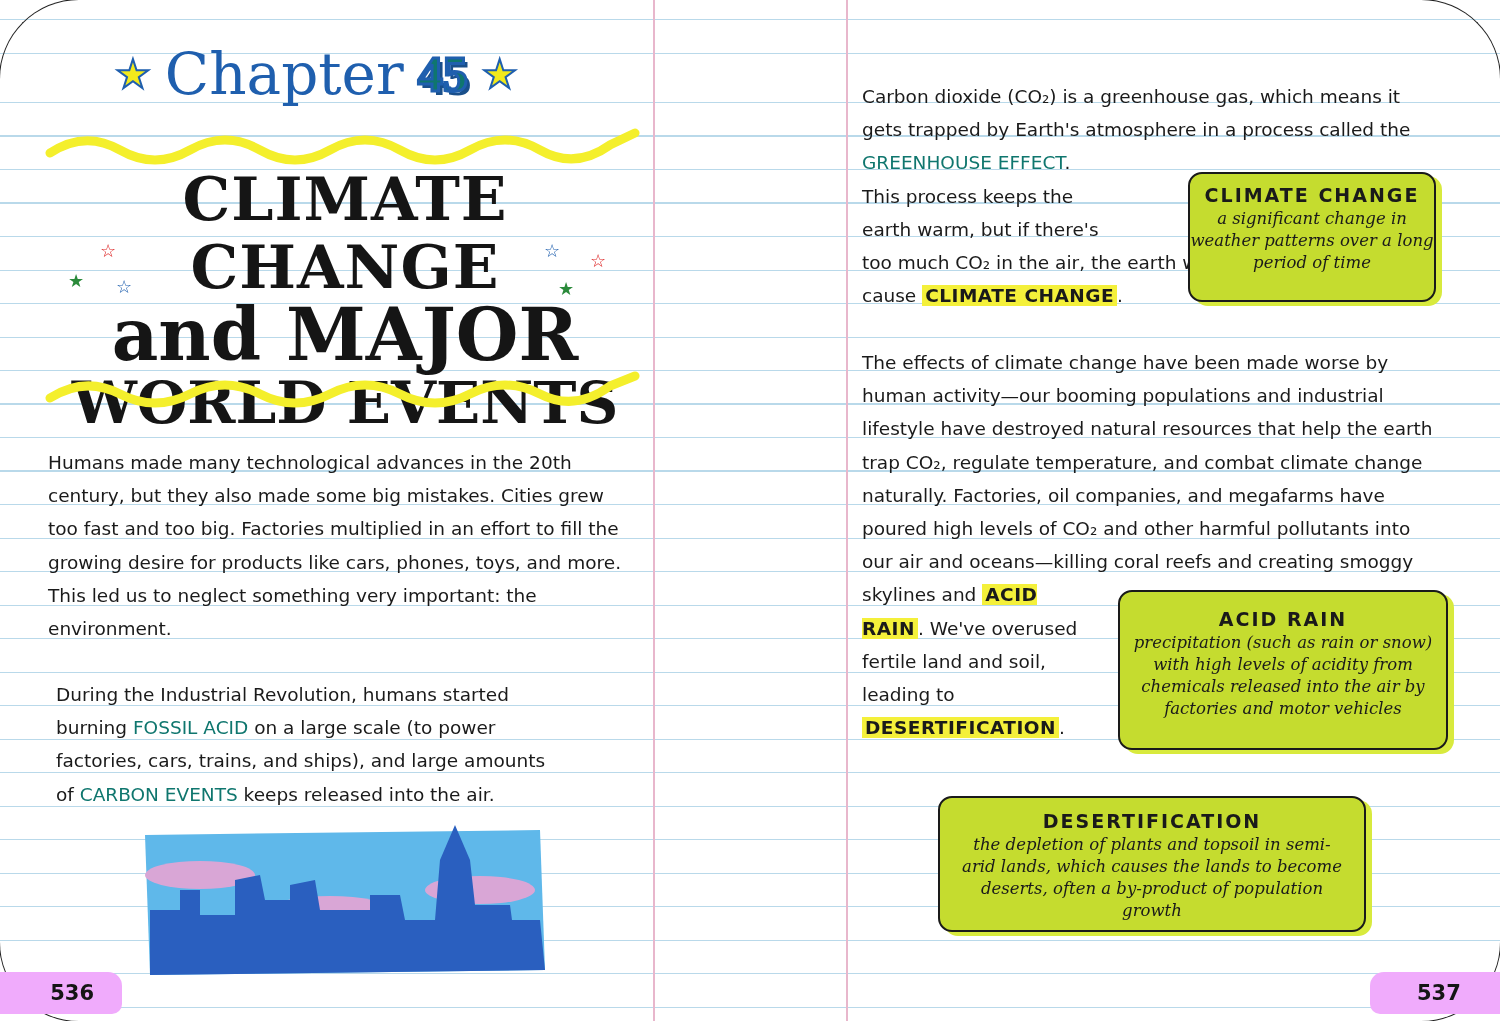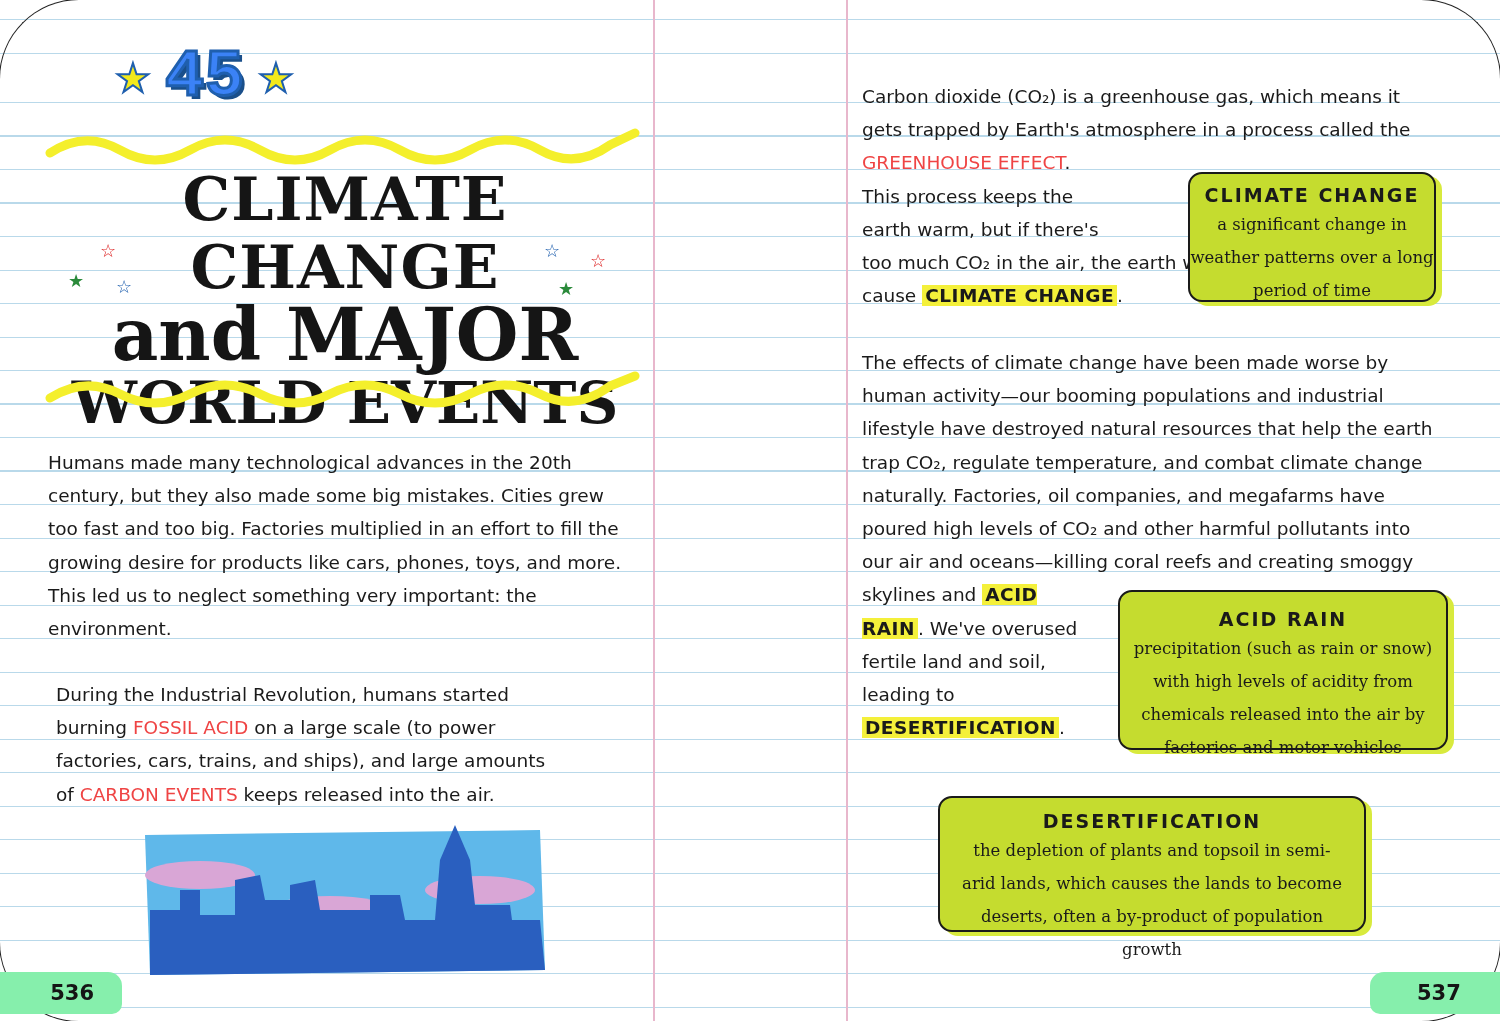--- a/index.html
+++ b/index.html
@@ -10,62 +10,63 @@
     background-position:0 70px;}
   .margin-line{position:absolute;top:0;bottom:0;width:1.5px;background:#e8b7cc;}
   .corner{position:absolute;width:140px;height:140px;border:1.5px solid #222;}
   .corner.tl{left:-1px;top:-1px;border-right:none;border-bottom:none;border-top-left-radius:80px;}
   .corner.tr{right:-1px;top:-1px;border-left:none;border-bottom:none;border-top-right-radius:80px;}
   .corner.bl{left:-1px;bottom:-1px;border-right:none;border-top:none;border-bottom-left-radius:80px;}
   .corner.br{right:-1px;bottom:-1px;border-left:none;border-top:none;border-bottom-right-radius:80px;}
 
   .chapter{position:absolute;left:115px;top:40px;display:flex;align-items:center;gap:14px;}
   .chapter .word{font-family:"DejaVu Serif",serif;font-size:58px;color:#1f5fae;letter-spacing:0px;}
-  .chapter .num{font-family:Liberation Mono, monospace;font-weight:bold;font-size:66px;color:#3b82f6;
+  .chapter .num{font-family:Liberation Serif, serif;font-weight:bold;font-size:50px;color:#0f766e;
     -webkit-text-stroke:3px #1f5fae;text-shadow:4px 4px 0 #1a4f8a;}
   .star{font-size:40px;color:#f2e91c;-webkit-text-stroke:2px #1f5fae;}
 
   .wavy{position:absolute;left:45px;width:595px;height:40px;}
   .title{position:absolute;left:40px;top:165px;width:610px;text-align:center;
     font-family:"DejaVu Serif",serif;font-weight:bold;color:#151515;line-height:68px;}
   .title .l1{font-size:60px;letter-spacing:1px;}
   .title .l2{font-size:72px;}
   .title .l3{font-size:58px;}
   .tiny-star{position:absolute;font-size:18px;}
 
   .body-text{position:absolute;font-family:"DejaVu Sans",sans-serif;font-size:18.5px;color:#1a1a1a;line-height:33.2px;}
   .body-text p{margin:0;}
-  .kw{color:#ef4444;margin-top:19px;}
+  .kw{color:#0f766e;margin-top:19px;}
   .hl{background:#f4f03a;font-weight:bold;padding:0 3px;letter-spacing:0.5px;}
 
   .defbox{position:absolute;background:#c5dc2f;border:2px solid #1a1a1a;border-radius:14px;
     box-shadow:6px 4px 0 #d8ea3d;text-align:center;color:#1a1a1a;}
   .defbox .term{font-family:"DejaVu Sans",sans-serif;font-weight:bold;font-size:19px;letter-spacing:2px;margin-bottom:2px;}
-  .defbox .def{font-family:"DejaVu Serif",serif;font-size:16.5px;line-height:33px;}
+  .defbox .def{font-family:"DejaVu Serif",serif;font-size:16.5px;line-height:22px;font-style:italic;}
 
   .skyline{position:absolute;left:140px;top:820px;width:410px;height:160px;}
-  .pagenum{position:absolute;top:972px;height:42px;background:#86efac;display:flex;align-items:center;
+  .pagenum{position:absolute;top:972px;height:42px;background:#f0abfc;display:flex;align-items:center;
     font-family:"DejaVu Sans",sans-serif;font-weight:bold;font-size:21px;color:#151515;text-align:right;}
   .pagenum.left{left:0;width:122px;justify-content:flex-end;padding-right:28px;box-sizing:border-box;border-radius:0 14px 10px 0;}
   .pagenum.right{right:0;width:130px;justify-content:flex-start;padding-left:47px;box-sizing:border-box;border-radius:14px 0 0 10px;}
 </style>
 </head>
 <body>
 
 <div class="spread">
   <div class="rules"></div>
   <div class="margin-line" style="left:653px"></div>
   <div class="margin-line" style="left:846px"></div>
   <div class="corner tl"></div>
   <div class="corner tr"></div>
   <div class="corner bl"></div>
   <div class="corner br"></div>
 
   <div class="chapter">
     <span class="star">★</span>
+    <span class="word">Chapter</span>
     <span class="num">45</span>
     <span class="star">★</span>
   </div>
 
   <svg class="wavy" style="top:125px" viewBox="0 0 595 40">
     <path d="M5 28 Q40 5 75 25 T145 25 T215 25 T285 25 T355 25 T425 25 T495 25 T565 20 L590 8" fill="none" stroke="#f4ef2c" stroke-width="9" stroke-linecap="round"></path>
   </svg>
 
   <div class="title">
     <div class="l1">CLIMATE CHANGE</div>

